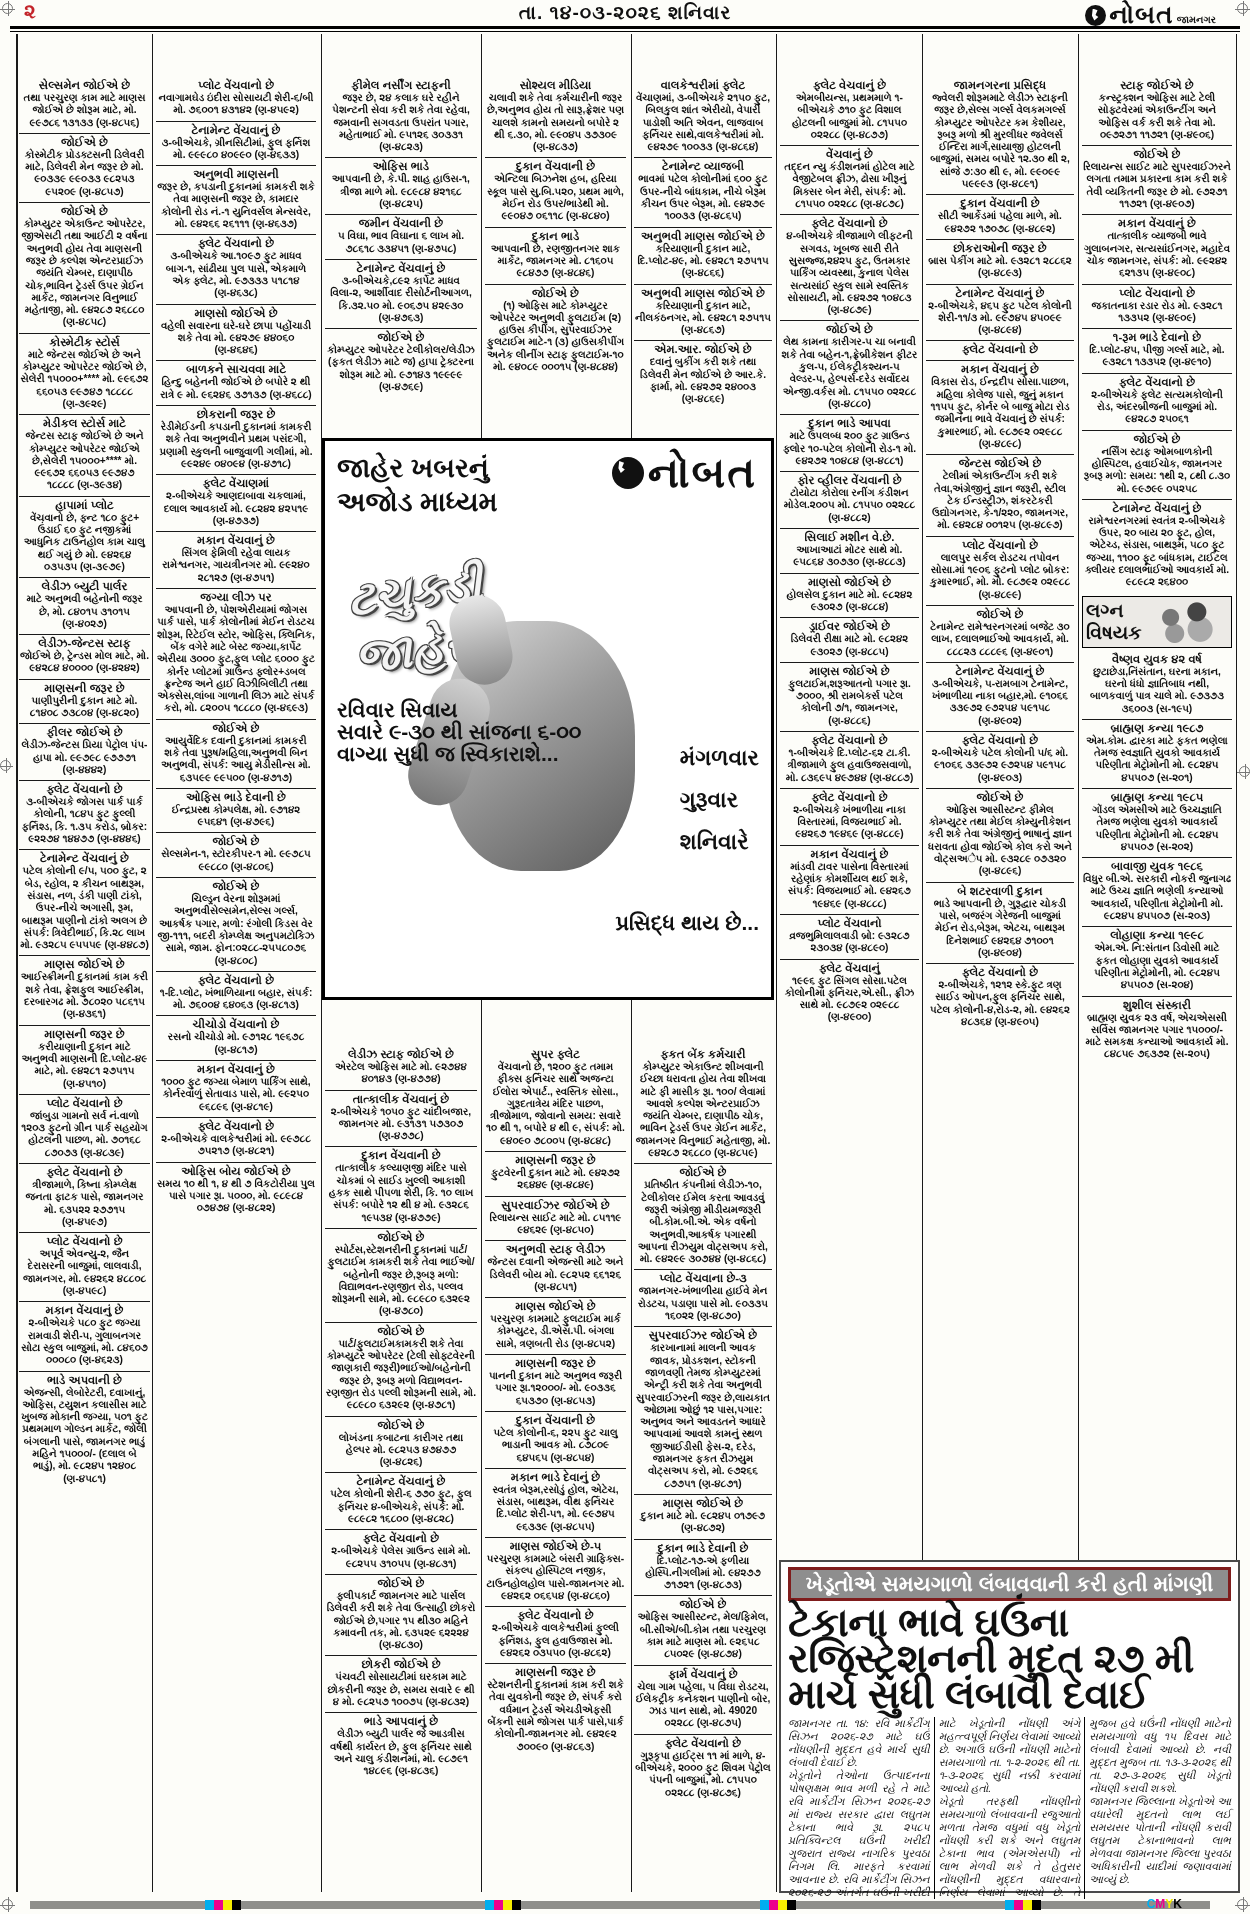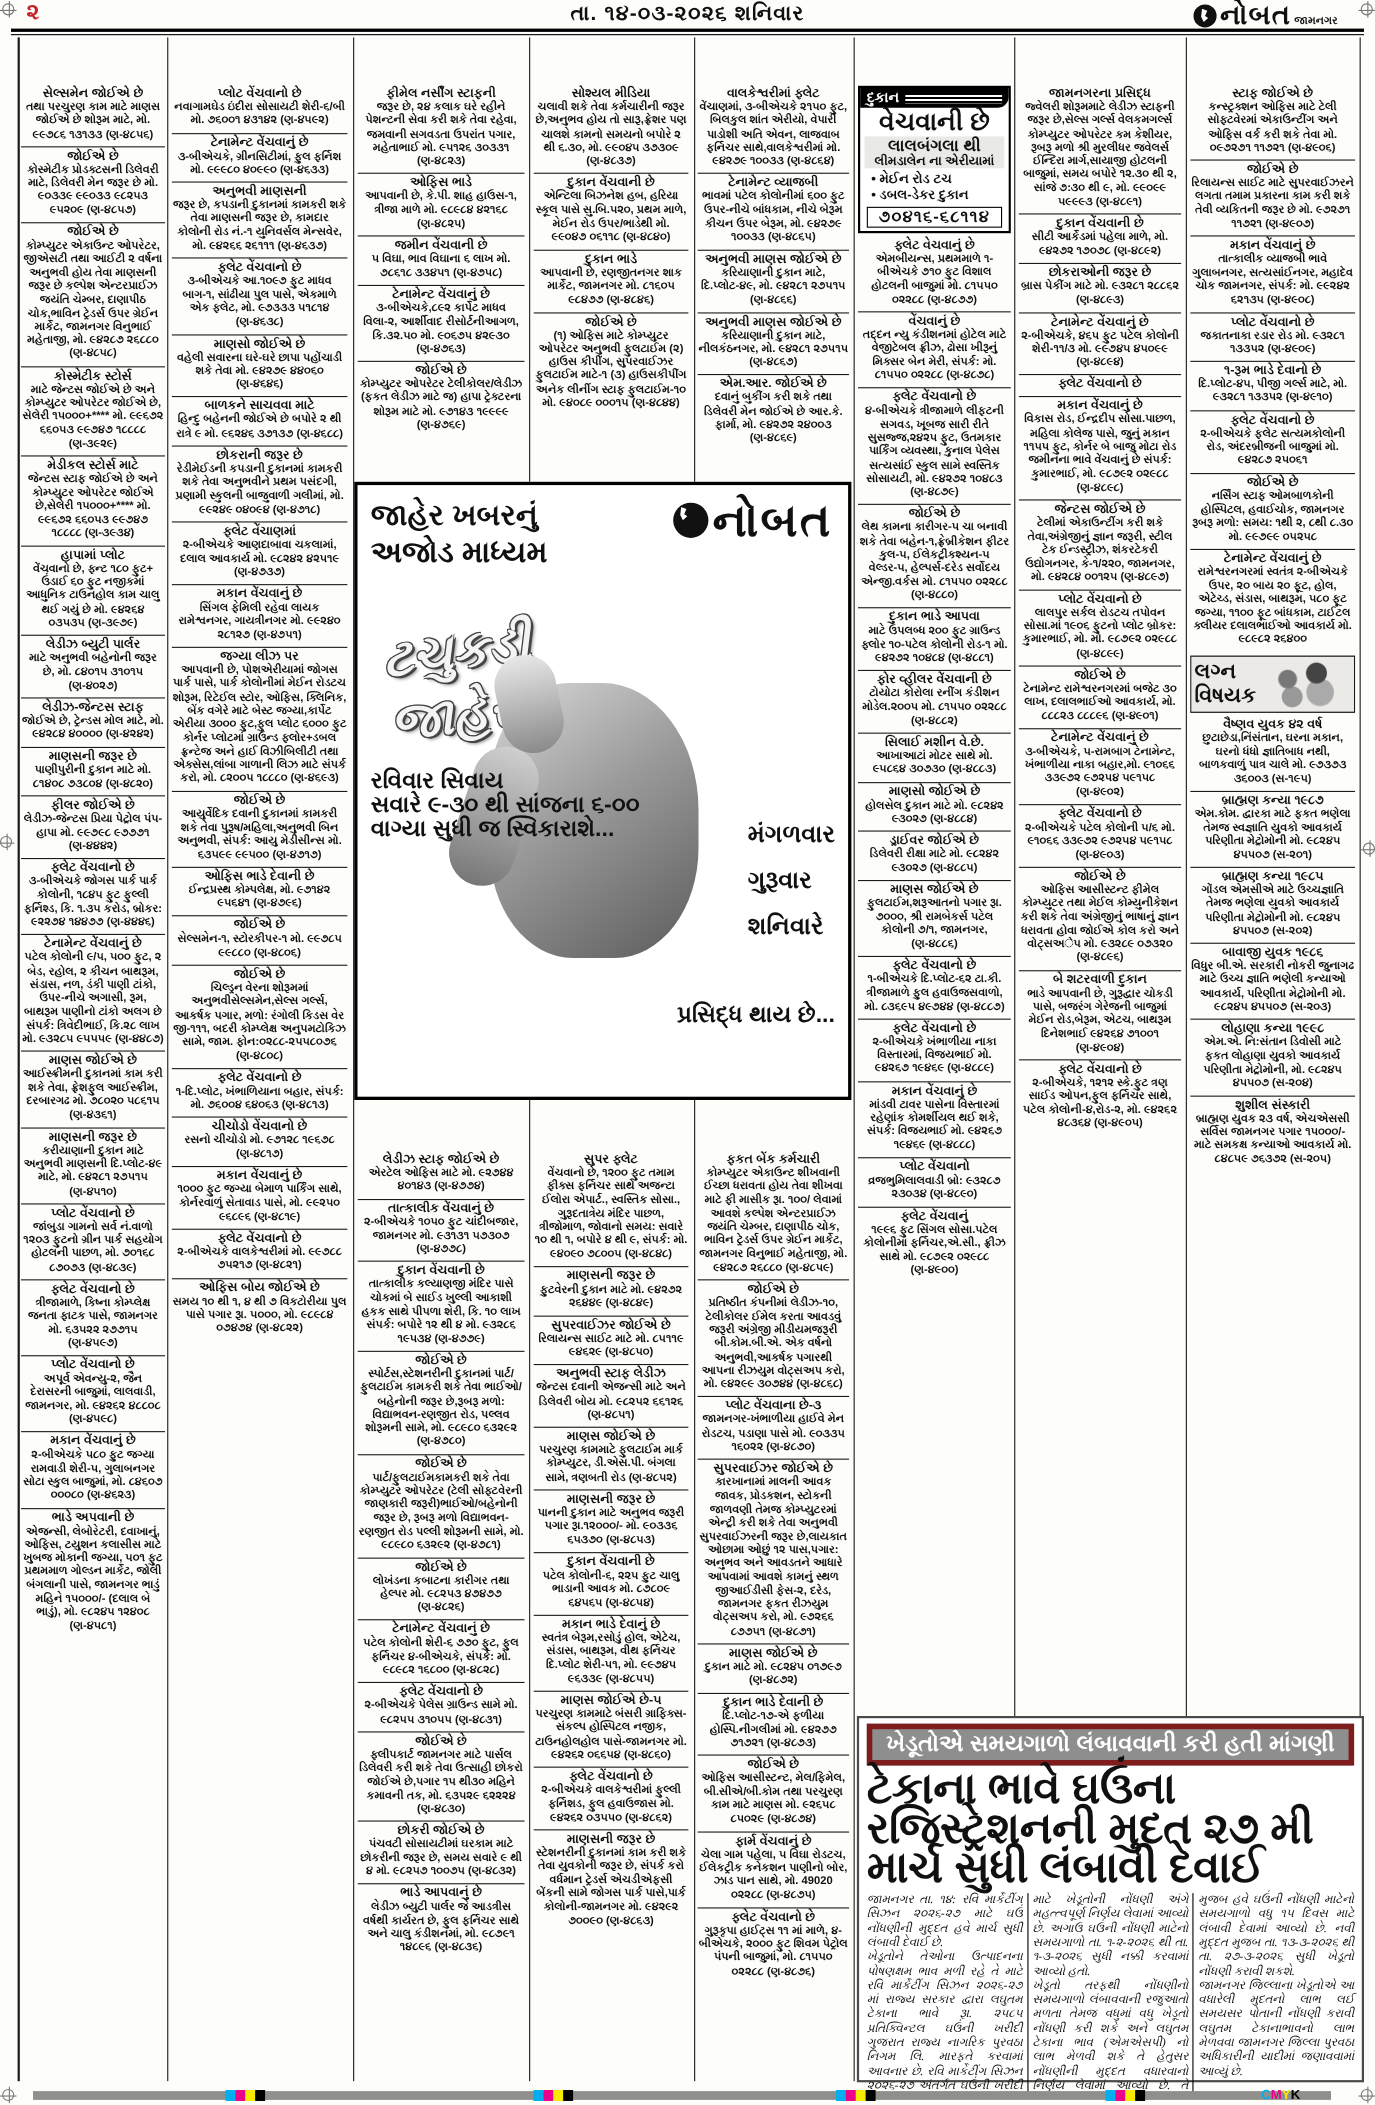--- a/index.html
+++ b/index.html
@@ -57,21 +57,21 @@
   .marriage-hdr{border:1.5px solid #000;background:#eceae6;display:flex;align-items:center;margin:3px 0;padding:2px 3px;gap:4px;}
   .marriage-txt{font-size:19px;font-weight:bold;line-height:22px;white-space:pre-line;}
   .wed-art{flex:1;height:46px;background:
       radial-gradient(circle at 30% 40%, #777 0 8px, transparent 9px),
       radial-gradient(circle at 62% 28%, #444 0 9px, transparent 10px),
       radial-gradient(circle at 66% 66%, #aaa 0 12px, transparent 13px),
       radial-gradient(circle at 35% 75%, #999 0 9px, transparent 10px);}
   
   .farmer-ad{position:absolute;left:779px;top:1560px;width:461px;height:333px;border:2px solid #4a4a4a;
              background:#fff;box-sizing:border-box;padding:5px 7px;}
-  .fa-kicker{background:#8e8e8e;border:5px solid #7f1d1d;color:#fff;font-weight:bold;font-size:21px;
+  .fa-kicker{background:#8e8e8e;border:3px solid #7f1d1d;color:#fff;font-weight:bold;font-size:21px;
              text-align:center;padding:2px 0;}
   .fa-head{font-size:40px;font-weight:bold;line-height:36px;margin-top:3px;letter-spacing:-0.5px;}
   .fa-body{margin-top:5px;column-count:3;column-gap:9px;column-rule:1px solid #000;
            font-size:10.8px;line-height:13px;text-align:justify;font-style:italic;
            font-family:"Liberation Serif","DejaVu Serif",serif;white-space:pre-line;}
   
   .print-strip{position:absolute;left:30px;top:1901px;width:1180px;height:8px;background:#8f8f8b;}
   .cmyk{position:absolute;top:-1px;display:flex;}
   .cmyk i{display:block;width:9px;height:10px;}
   .cmyk-letters{position:absolute;right:28px;top:-4px;font-size:12px;font-weight:bold;
@@ -458,32 +458,20 @@
         <div class="ad-title">ફાર્મ વેંચવાનું છે</div>
         <div class="ad-body">ચેલા ગામ પહેલા, ૫ વિઘા રોડટચ, ઈલેકટ્રીક કનેકશન પાણીનો બોર, ઝાડ પાન સાથે, મો. 49020 ૦૨૨૮૮ (ણ-૪૮૭૫)</div>
       </div>
       <div class="ad">
         <div class="ad-title">ફ્લેટ વેંચવાનો છે</div>
         <div class="ad-body">ગુરૂકૃપા હાઈટ્સ ૧૧ માં માળે, ૪-બીએચકે, ૨૦૦૦ ફુટ શિવમ પેટ્રોલ પંપની બાજુમાં, મો. ૮૧૫૫૦ ૦૨૨૮૮ (ણ-૪૮૭૬)</div>
       </div>
     </div>
 
   <div class="colblock" style="left:780px;top:34px;width:139px;height:1470px">
-    <div class="shop-box">
-      <div class="shop-tag">
-          <span>દુકાન</span>
-          <span class="stripes"></span>
-        </div>
-      <div class="shop-title">વેચવાની છે</div>
-      <div class="shop-sub1">લાલબંગલા થી</div>
-      <div class="shop-sub2">લીમડાલેન ના એરીયામાં</div>
-      <div class="shop-pt">• મેઈન રોડ ટચ</div>
-      <div class="shop-pt">• ડબલ-ડેકર દુકાન</div>
-      <div class="shop-phone">૭૦૪૧૬-૬૮૧૧૪</div>
-    </div>
     <div>
 
     <div class="ad">
           <div class="ad-title">ફ્લેટ વેચવાનું છે</div>
           <div class="ad-body">એમબીયન્સ, પ્રથમમાળે ૧-બીએચકે ૭૧૦ ફુટ વિશાલ હોટલની બાજુમાં મો. ૮૧૫૫૦ ૦૨૨૮૮ (ણ-૪૮૭૭)</div>
         </div>
         <div class="ad">
           <div class="ad-title">વેંચવાનું છે</div>
           <div class="ad-body">તદ્દન ન્યુ કંડીશનમાં હોટેલ માટે વેજીટેબલ ફ્રીઝ, ઢોસા ખીરૂનું મિક્સર બેન મેરી, સંપર્ક: મો. ૮૧૫૫૦ ૦૨૨૮૮ (ણ-૪૮૭૮)</div>
         </div>

